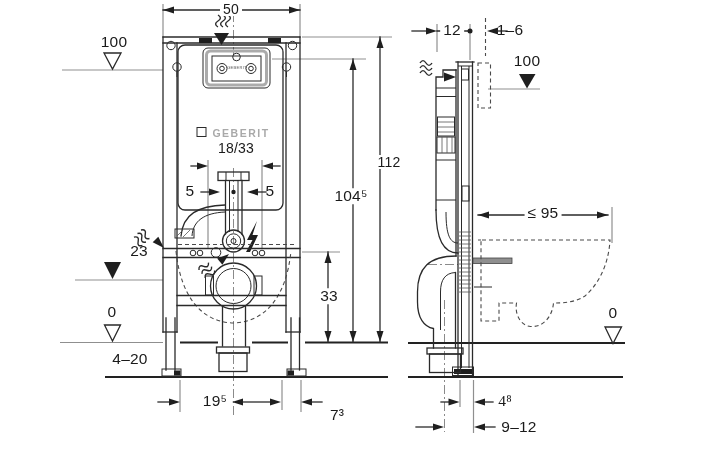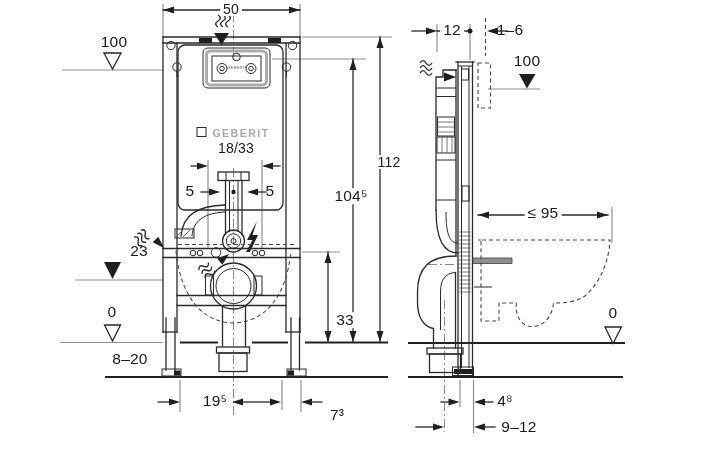--- a/index.html
+++ b/index.html
@@ -335,28 +335,28 @@
 
 <div class="lbl bg big" style="left:231px;top:9px;">50</div>
 <div class="lbl" style="left:114px;top:42px;">100</div>
 <div class="lbl tiny" style="left:237px;top:68px;">GEBERIT</div>
 <div class="lbl print" style="left:241px;top:132.5px;">GEBERIT</div>
 <div class="lbl big" style="left:236px;top:148px;">18/33</div>
 <div class="lbl" style="left:190px;top:191px;">5</div>
 <div class="lbl" style="left:270px;top:191px;">5</div>
 <div class="lbl" style="left:112px;top:251px;margin-left:27px;">23</div>
 <div class="lbl" style="left:112px;top:312px;">0</div>
-<div class="lbl" style="left:130px;top:359px;">8–20</div>
+<div class="lbl" style="left:130px;top:359px;">4–20</div>
 <div class="lbl" style="left:215px;top:401px;">19⁵</div>
 <div class="lbl" style="left:337px;top:415px;">7³</div>
-<div class="lbl bg" style="left:345px;top:296px;margin-top:24px;">33</div>
+<div class="lbl bg" style="left:329px;top:296px;">33</div>
 <div class="lbl bg" style="left:351px;top:196px;">104⁵</div>
 <div class="lbl bg big" style="left:364px;top:162px;margin-left:25px;">112</div>
 
 <div class="lbl bg" style="left:452px;top:30px;">12</div>
 <div class="lbl" style="left:510px;top:30px;">1–6</div>
 <div class="lbl" style="left:527px;top:61px;">100</div>
 <div class="lbl bg" style="left:543px;top:213px;">≤ 95</div>
 <div class="lbl" style="left:613px;top:313px;">0</div>
-<div class="lbl" style="left:505px;top:401px;">4⁸</div>
+<div class="lbl" style="left:505px;top:401px;font-family:Liberation Serif, serif;">4⁸</div>
 <div class="lbl" style="left:519px;top:427px;">9–12</div>
 
 </div>
 
 </body></html>

